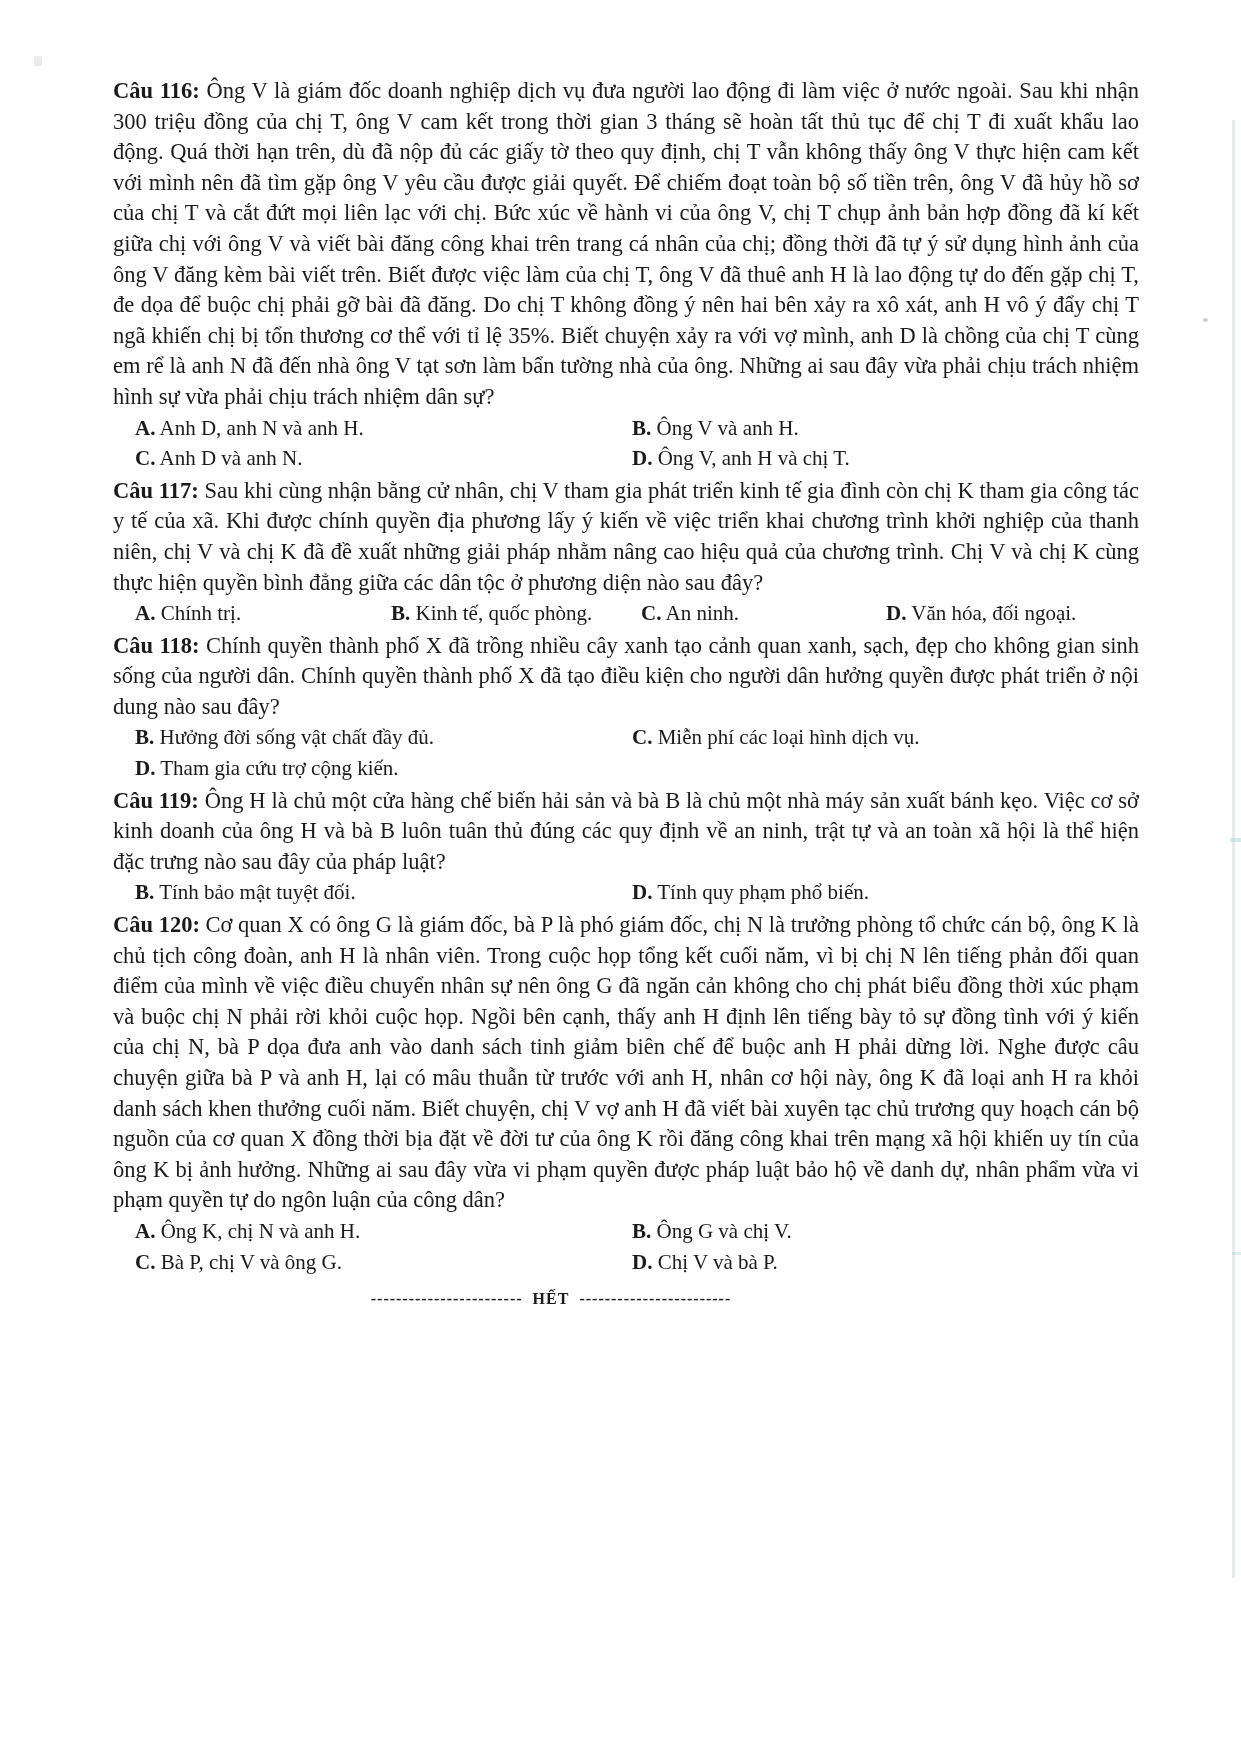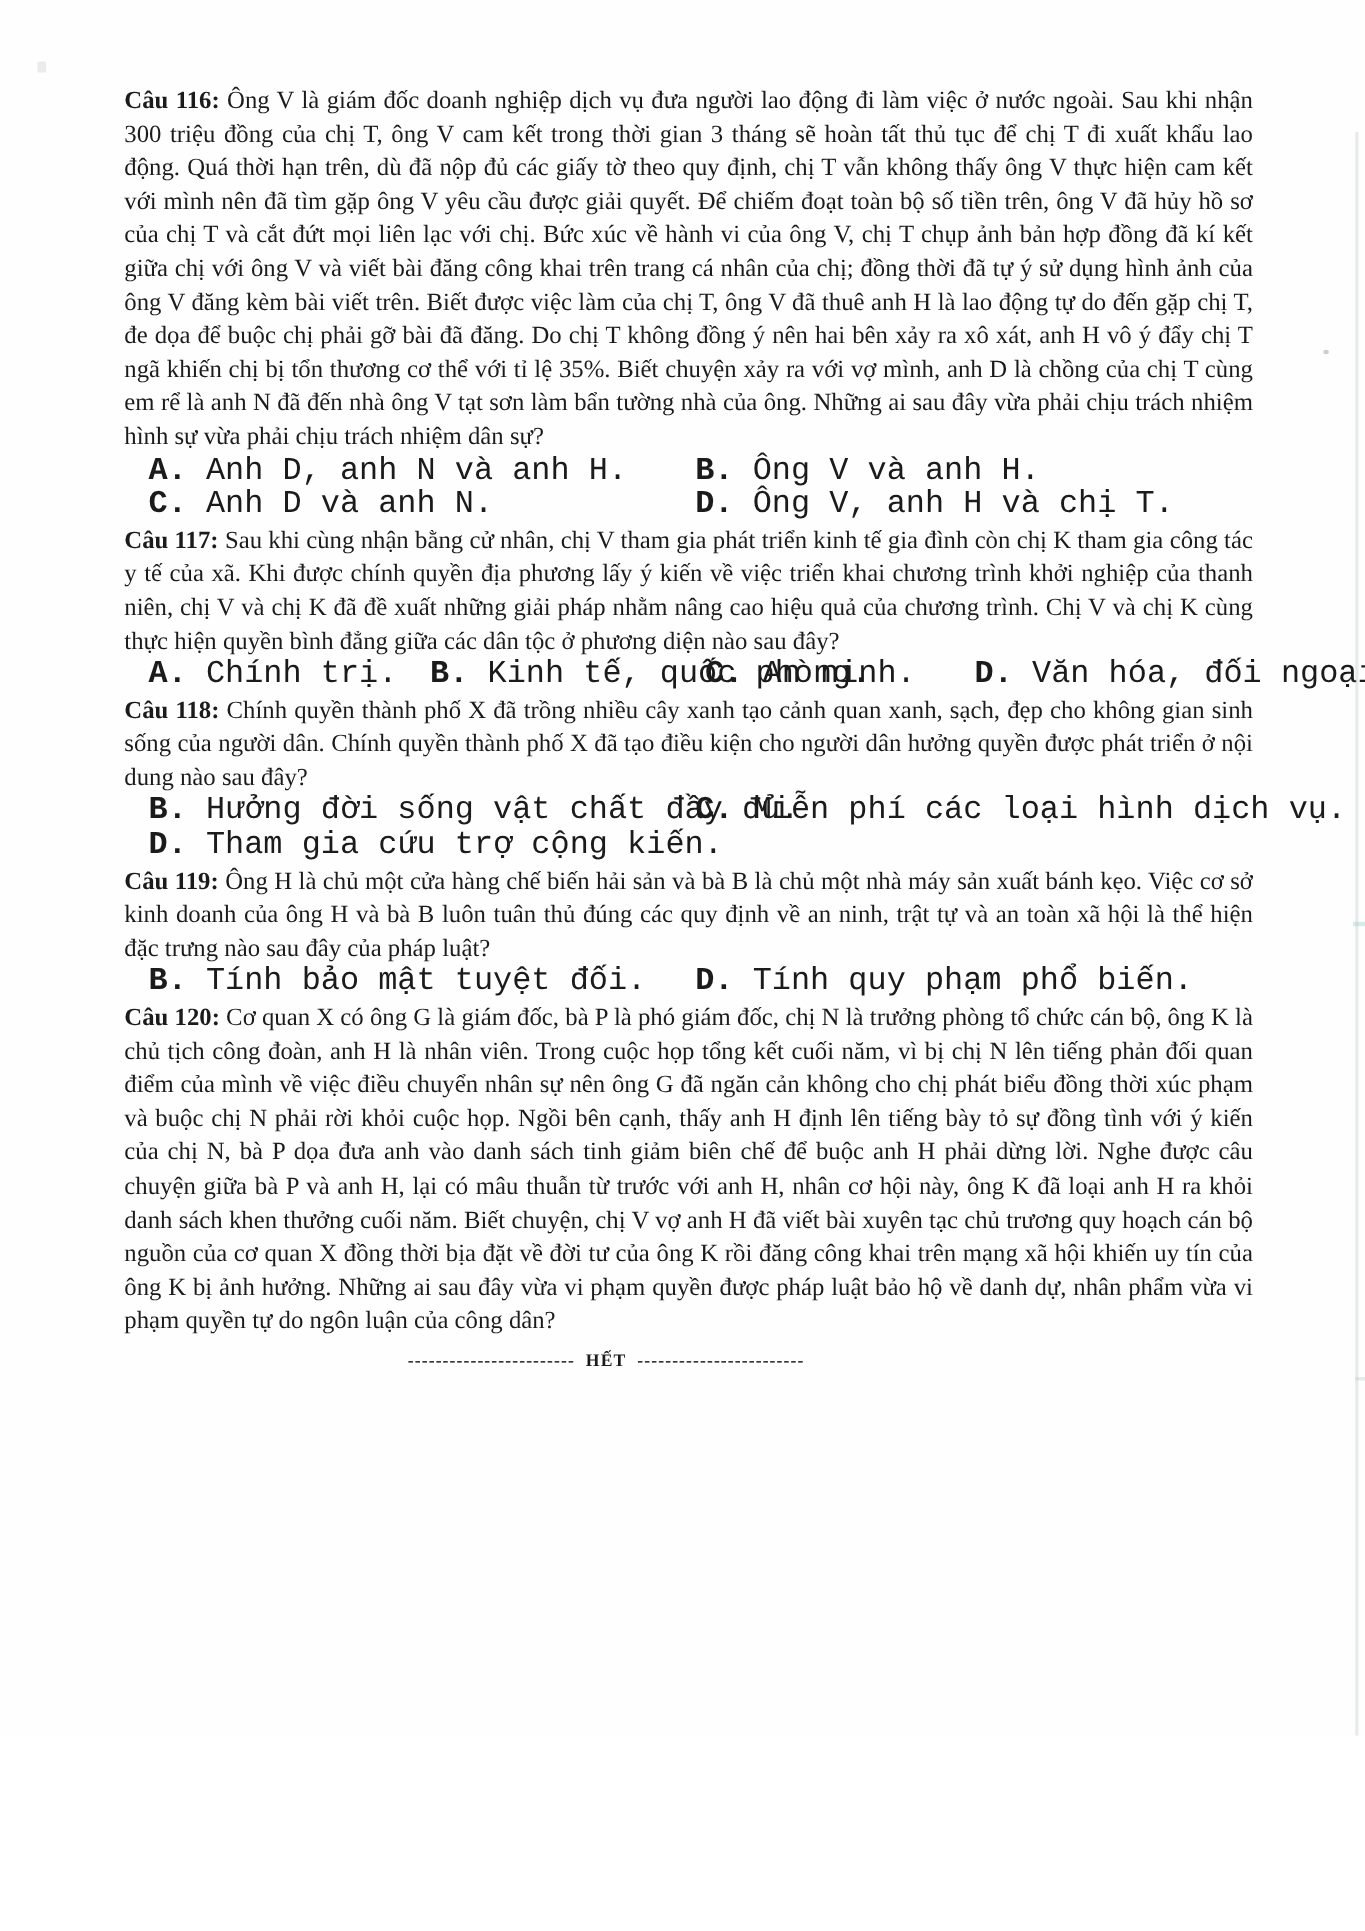--- a/index.html
+++ b/index.html
@@ -14,23 +14,22 @@
   .content {
     position:absolute; left:113px; top:74px; width:1026px;
   }
   .qbody {
     margin:0; text-align:justify;
     font-size:22.5px; line-height:30.6px;
   }
   .question { margin-top:2px; }
   .qlabel { font-weight:bold; }
   .options {
-    font-size:29px; line-height:30.6px;
+    font-size:21px; line-height:30.6px;
     padding-left:22px;
-    font-family:Liberation Mono, monospace;
   }
   .grid2 { display:grid; grid-template-columns:497px 1fr; }
   .grid4 { display:grid; grid-template-columns:256px 250px 245px 1fr; }
   .opt { white-space:nowrap; }
   .opt b { font-weight:bold; }
   .end-line {
     margin-top:6px; margin-right:150px;
     text-align:center; font-weight:bold;
     font-size:16px; line-height:32px;
   }
@@ -100,20 +99,26 @@
     <div class="question">
       <p class="qbody"><b class="qlabel">Câu 119:</b> <span>Ông H là chủ một cửa hàng chế biến hải sản và bà B là chủ một nhà máy sản xuất bánh kẹo. Việc cơ sở kinh doanh của ông H và bà B luôn tuân thủ đúng các quy định về an ninh, trật tự và an toàn xã hội là thể hiện đặc trưng nào sau đây của pháp luật?</span></p>
       <div class="options grid2">
         <div class="opt"><b>B.</b> <span>Tính bảo mật tuyệt đối.</span></div>
         <div class="opt"><b>D.</b> <span>Tính quy phạm phổ biến.</span></div>
       </div>
     </div>
 
     <div class="question">
       <p class="qbody"><b class="qlabel">Câu 120:</b> <span>Cơ quan X có ông G là giám đốc, bà P là phó giám đốc, chị N là trưởng phòng tổ chức cán bộ, ông K là chủ tịch công đoàn, anh H là nhân viên. Trong cuộc họp tổng kết cuối năm, vì bị chị N lên tiếng phản đối quan điểm của mình về việc điều chuyển nhân sự nên ông G đã ngăn cản không cho chị phát biểu đồng thời xúc phạm và buộc chị N phải rời khỏi cuộc họp. Ngồi bên cạnh, thấy anh H định lên tiếng bày tỏ sự đồng tình với ý kiến của chị N, bà P dọa đưa anh vào danh sách tinh giảm biên chế để buộc anh H phải dừng lời. Nghe được câu chuyện giữa bà P và anh H, lại có mâu thuẫn từ trước với anh H, nhân cơ hội này, ông K đã loại anh H ra khỏi danh sách khen thưởng cuối năm. Biết chuyện, chị V vợ anh H đã viết bài xuyên tạc chủ trương quy hoạch cán bộ nguồn của cơ quan X đồng thời bịa đặt về đời tư của ông K rồi đăng công khai trên mạng xã hội khiến uy tín của ông K bị ảnh hưởng. Những ai sau đây vừa vi phạm quyền được pháp luật bảo hộ về danh dự, nhân phẩm vừa vi phạm quyền tự do ngôn luận của công dân?</span></p>
+      <div class="options grid2">
+        <div class="opt"><b>A.</b> <span>Ông K, chị N và anh H.</span></div>
+        <div class="opt"><b>B.</b> <span>Ông G và chị V.</span></div>
+        <div class="opt"><b>C.</b> <span>Bà P, chị V và ông G.</span></div>
+        <div class="opt"><b>D.</b> <span>Chị V và bà P.</span></div>
+      </div>
     </div>
 
     <div class="end-line">
       <span class="dash">------------------------</span><span class="het">HẾT</span><span class="dash">------------------------</span>
     </div>
 
   </div>
 
   <div class="footer">Trang 4/4</div>
 

